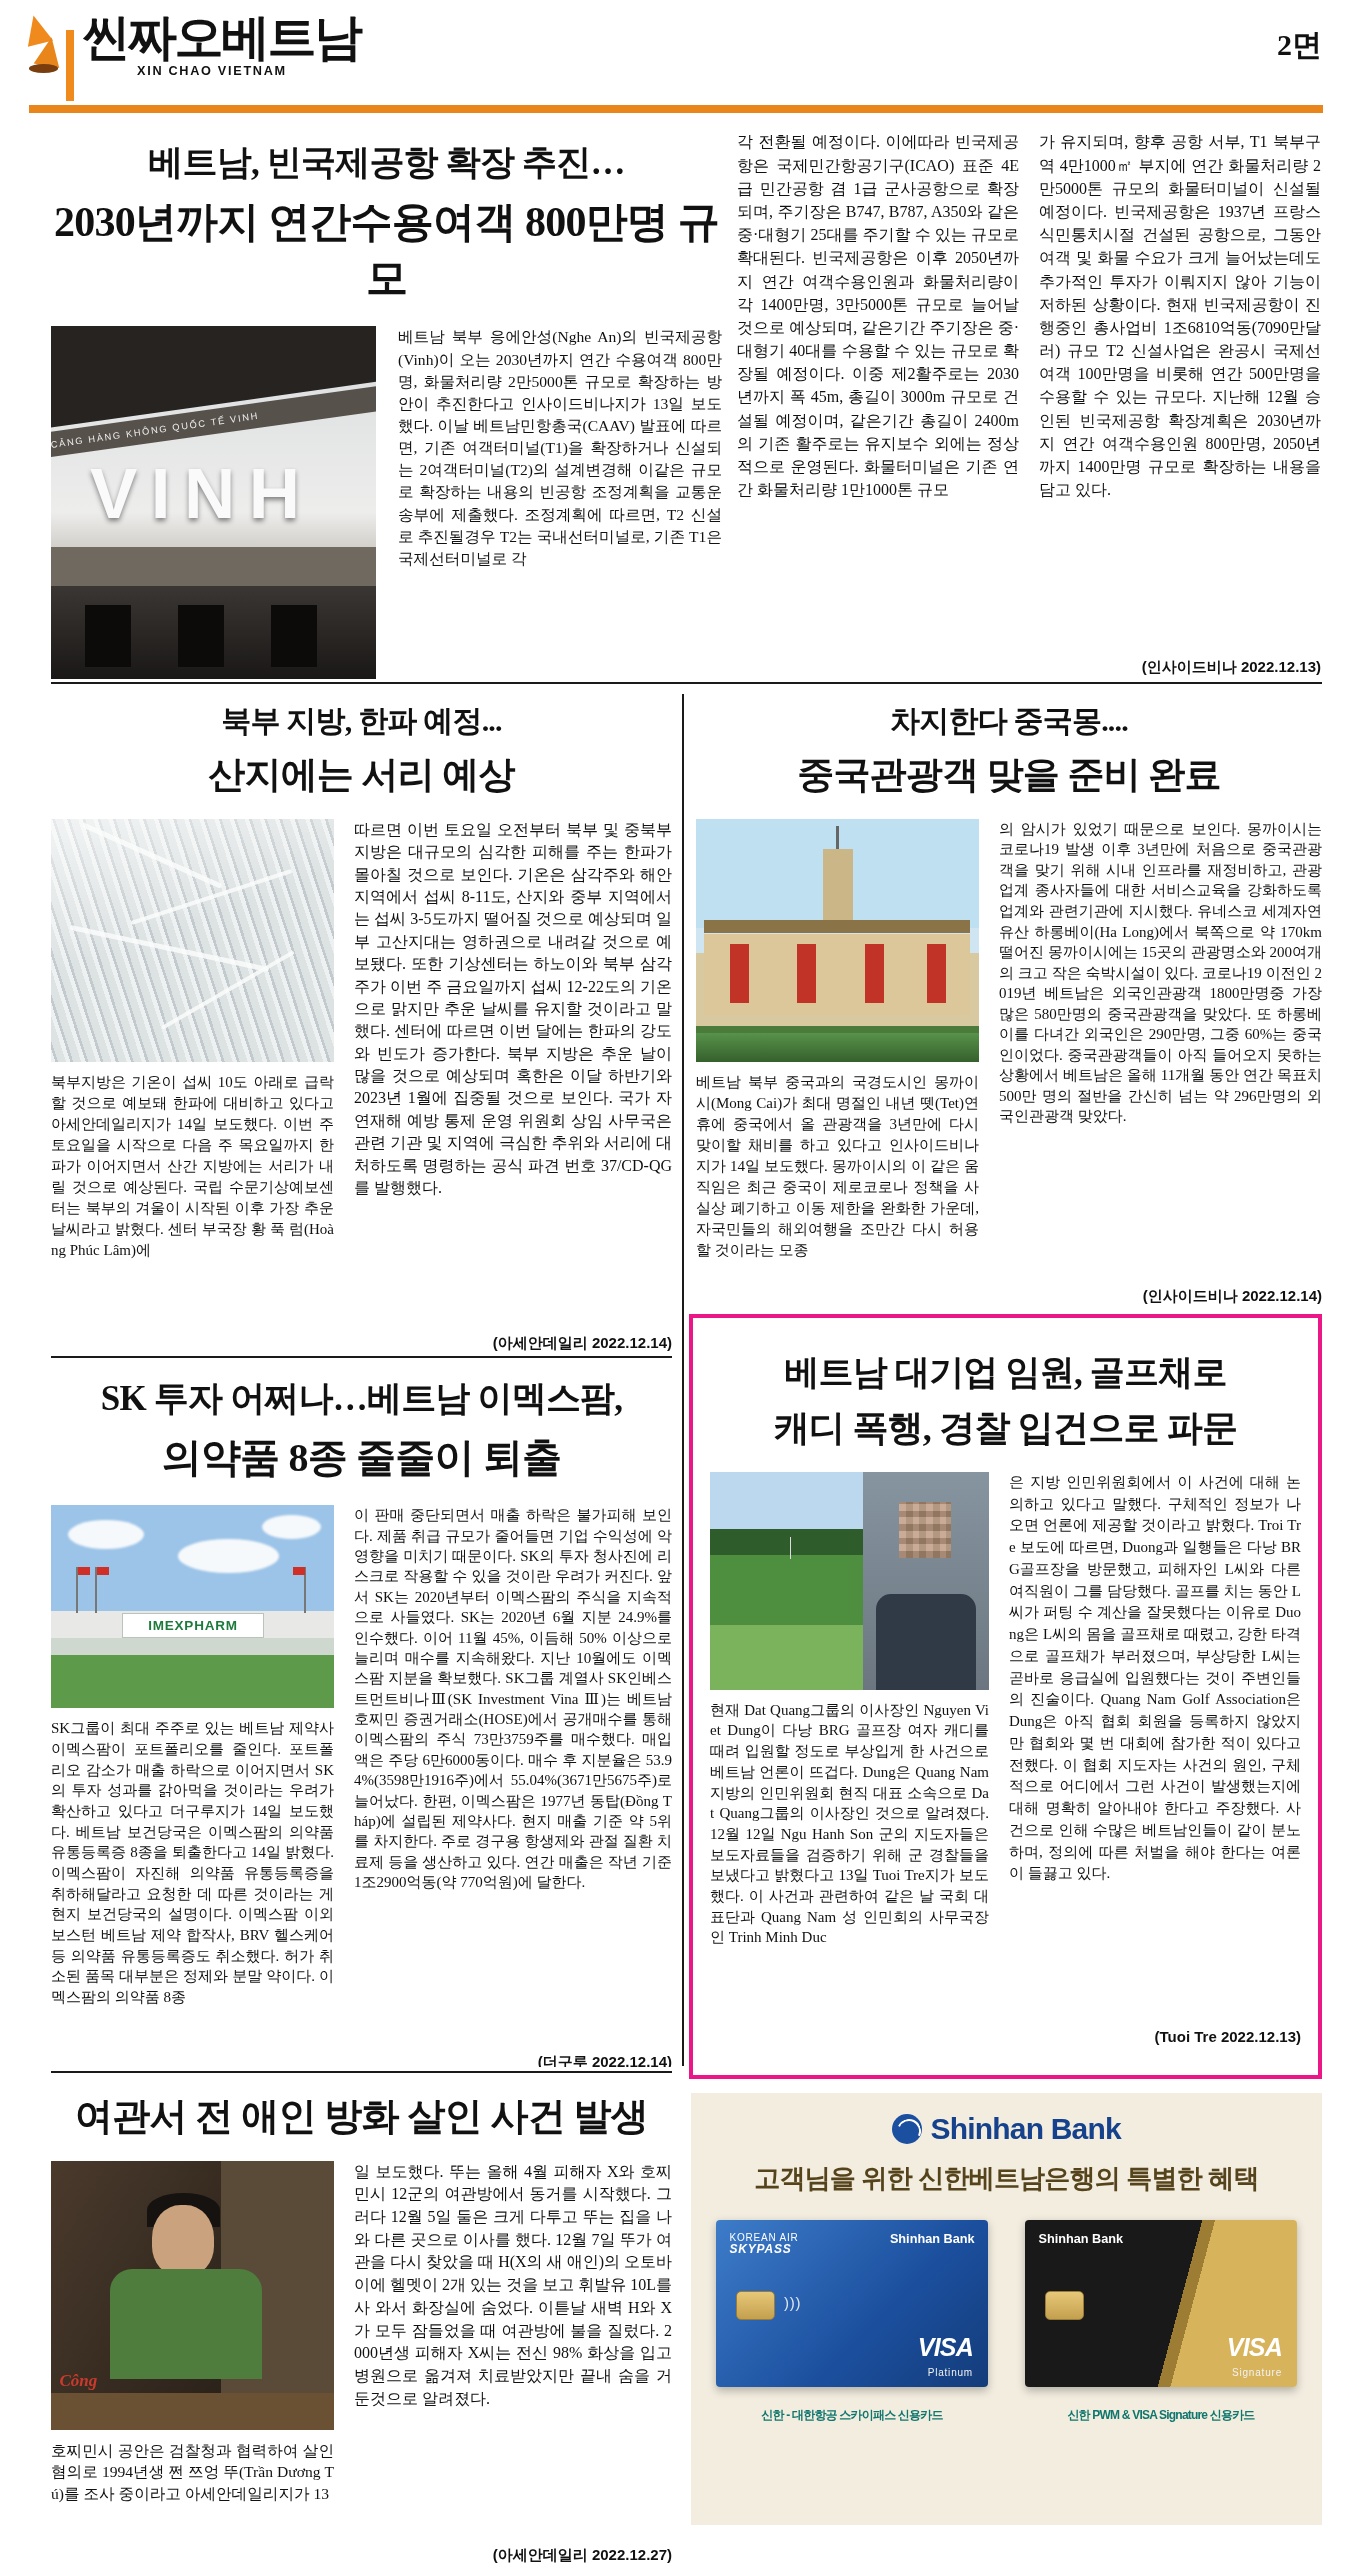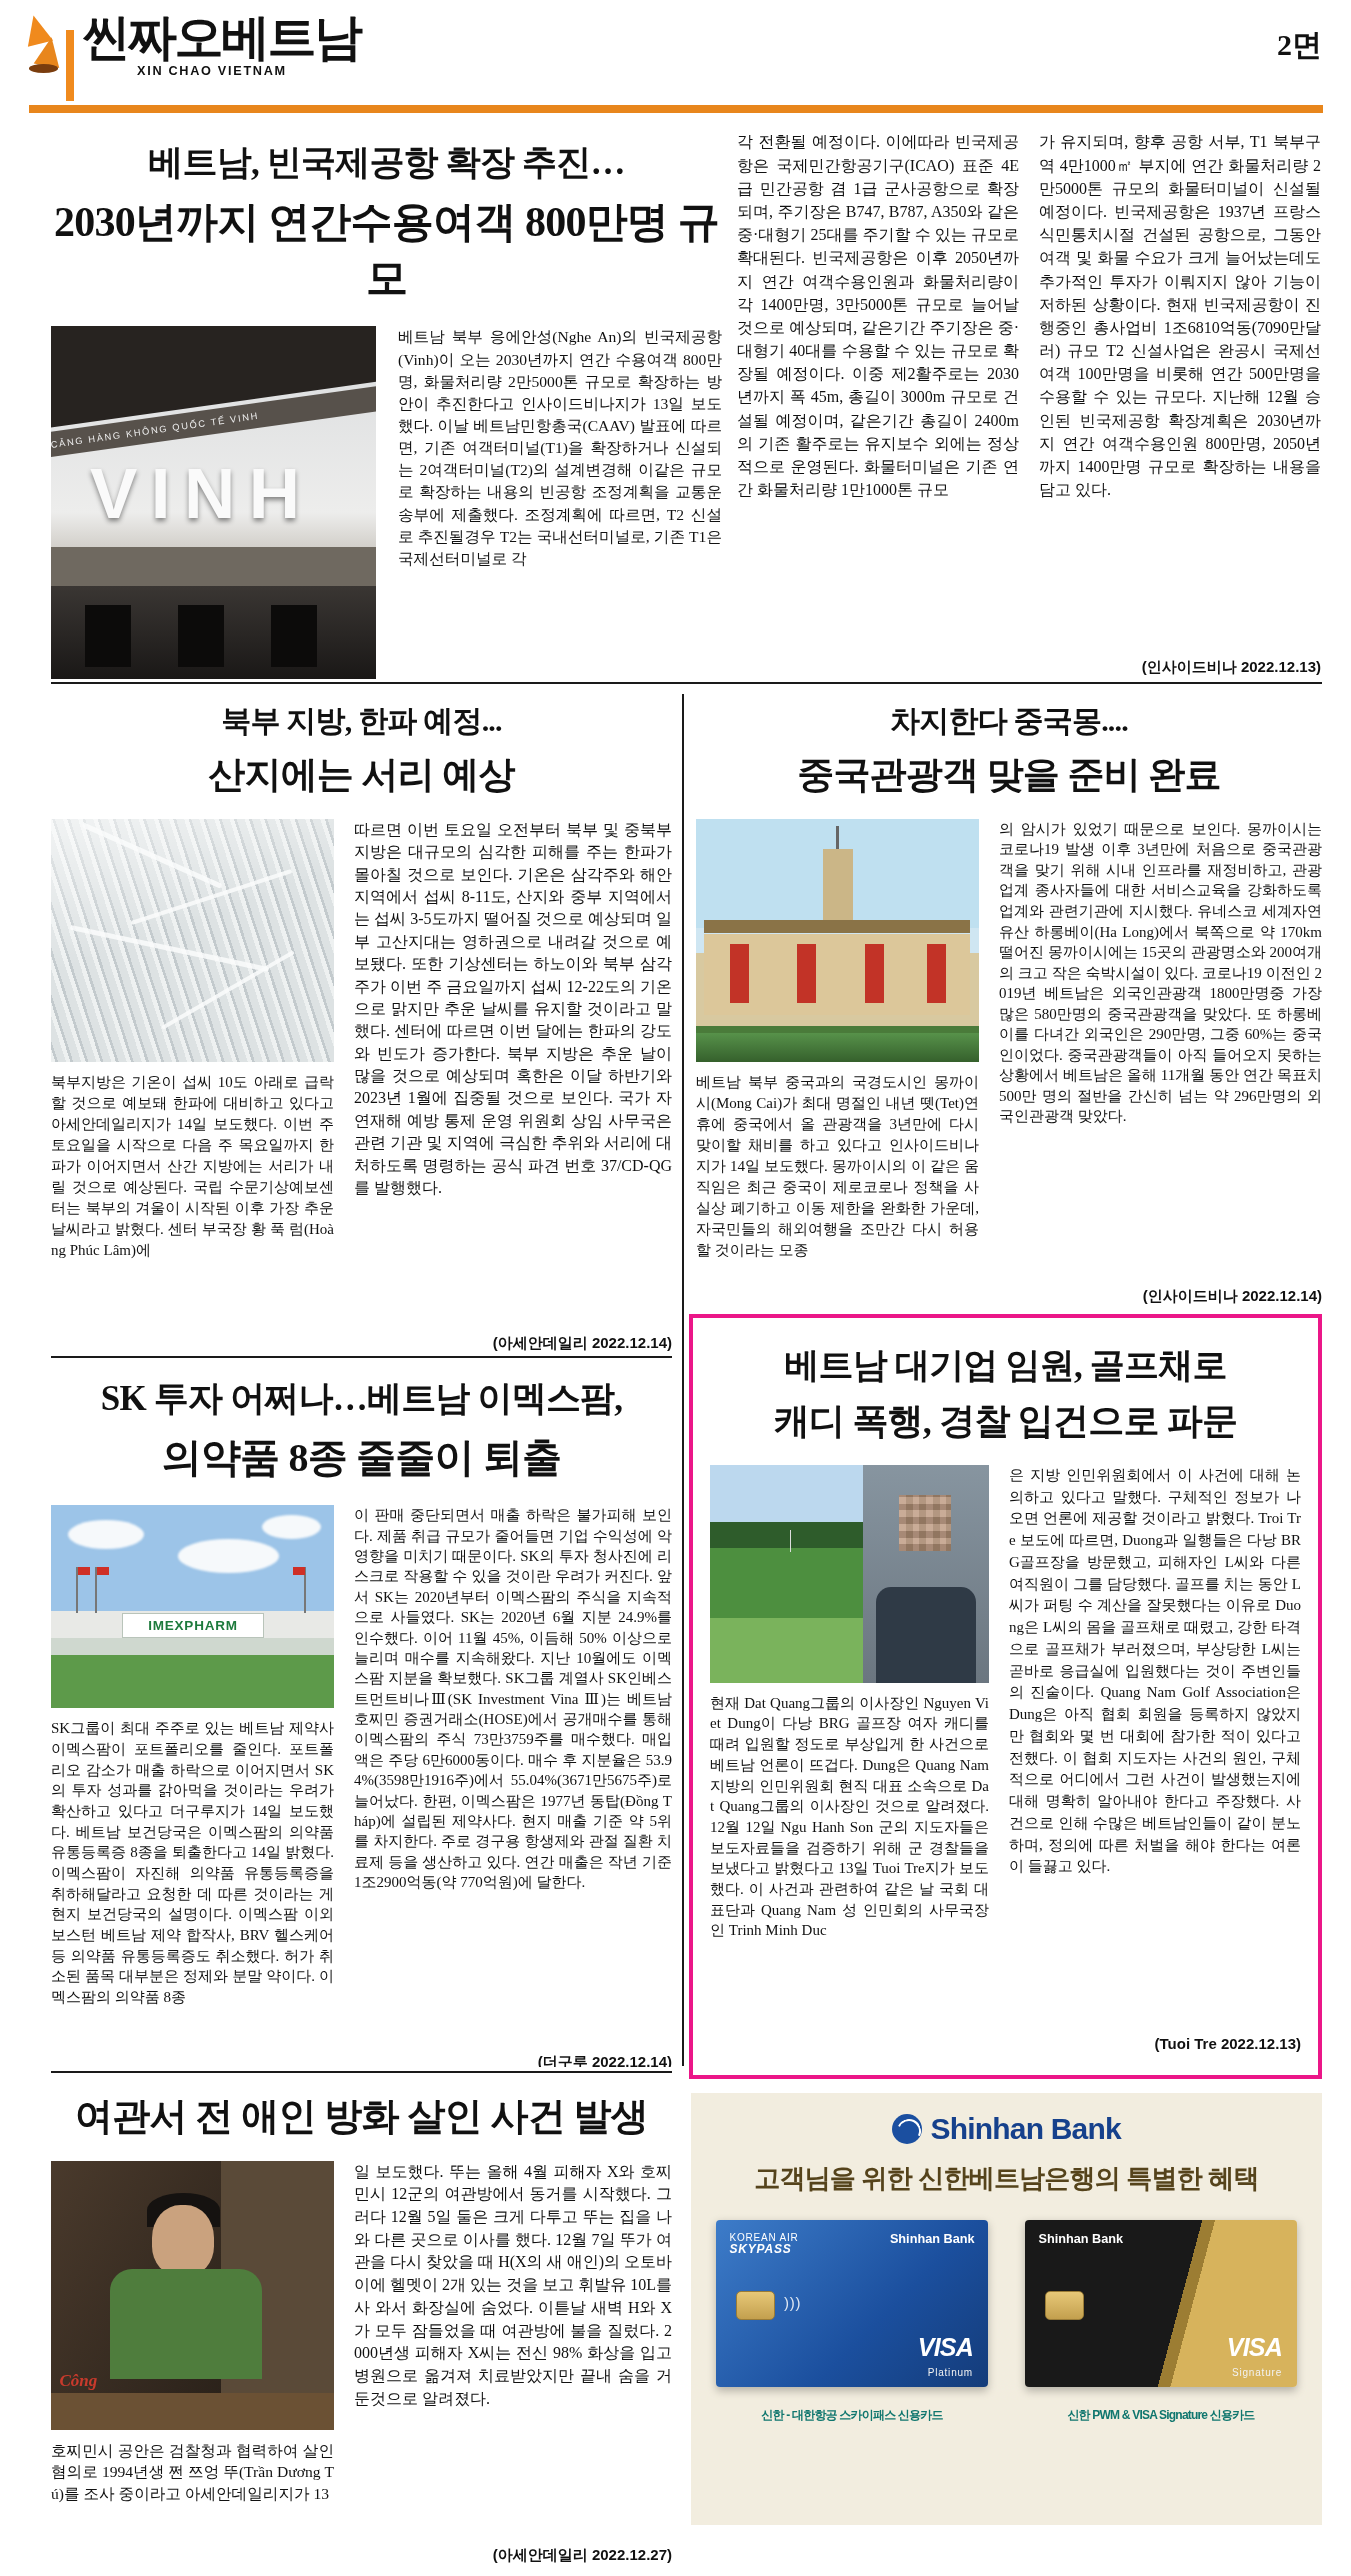--- a/index.html
+++ b/index.html
@@ -92,21 +92,21 @@
   .a4 .below-photo { font-size:15px; line-height:1.38; }
   .a4 .rightcol { font-size:15px; line-height:1.36; }
   .photo-factory { width:283px; height:203px; background:linear-gradient(#9cc4e8 0 52%,#e8e9e6 52% 74%,#5d9a4a 74%); }
   .cloud { position:absolute; background:#f6f9fb; border-radius:50%; filter:blur(0.8px); }
   .fact-sign { position:absolute; left:71px; top:108px; width:142px; height:25px; background:#ffffff; border:0.8px solid #b9c4ba; display:flex; align-items:center; justify-content:center; font-family:"Liberation Sans",sans-serif; font-weight:900; font-size:13.5px; color:#1d7a3c; letter-spacing:0.8px; }
   .fact-band { position:absolute; left:0; top:133px; width:100%; height:17px; background:#cfd8cf; }
   .flagpole { position:absolute; width:1.7px; height:46px; background:#777; top:62px; }
   .flagred { position:absolute; width:12px; height:7.6px; background:#cf2f26; top:62px; }
 
   
-  .a5 { position:absolute; left:689px; top:1314px; width:633px; height:765px; border:4.2px solid #EB1688; background:#fff; overflow:hidden; padding:17px 17px; }
+  .a5 { position:absolute; left:689px; top:1314px; width:633px; height:765px; border:4.2px solid #EB1688; background:#fff; overflow:hidden; padding:24px 17px; }
   .a5 .hl1 { font-size:35px; margin-top:6.8px; font-weight:800; }
   .a5 .hl2 { font-size:36px; margin-top:8.4px; }
   .a5 .hl2 .normal { font-weight:800; }
   .a5 .hl2 .heavy { font-weight:900; }
   .a5 .art-body { margin-top:18.6px; height:calc(100% - 133px); }
   .a5 .leftcol { width:279px; }
   .a5 .below-photo { font-size:15px; line-height:1.38; }
   .a5 .rightcol { font-size:15px; line-height:1.45; }
   .photo-golf { width:279px; height:218px; display:flex; }
   .golf-left { position:relative; width:55%; height:100%; background:linear-gradient(#bcd8ee 0 26%,#2e5c2b 26% 38%,#4d8f3f 38% 70%,#7ab35c 70%); }

